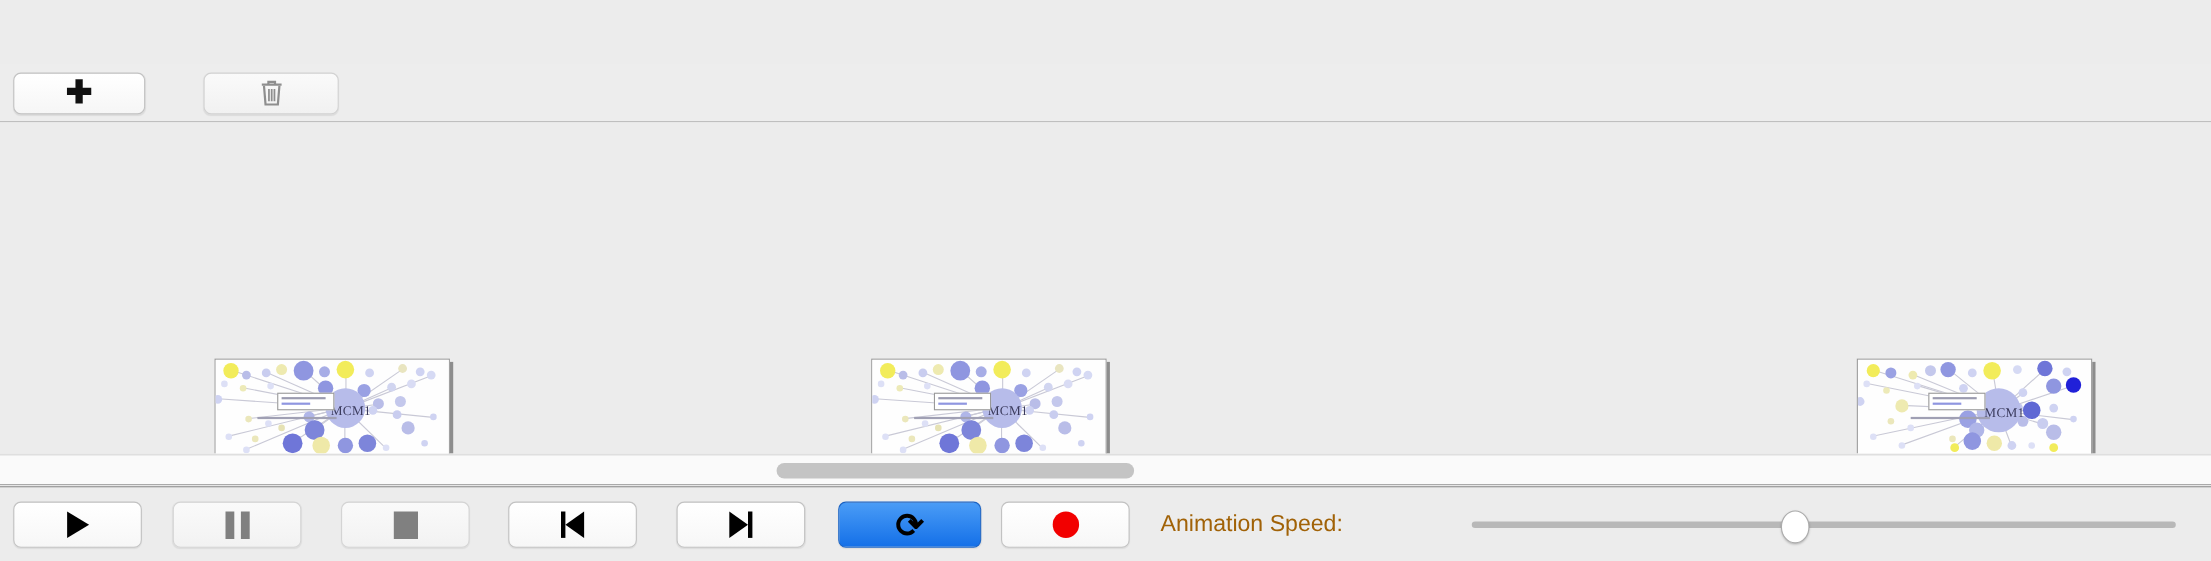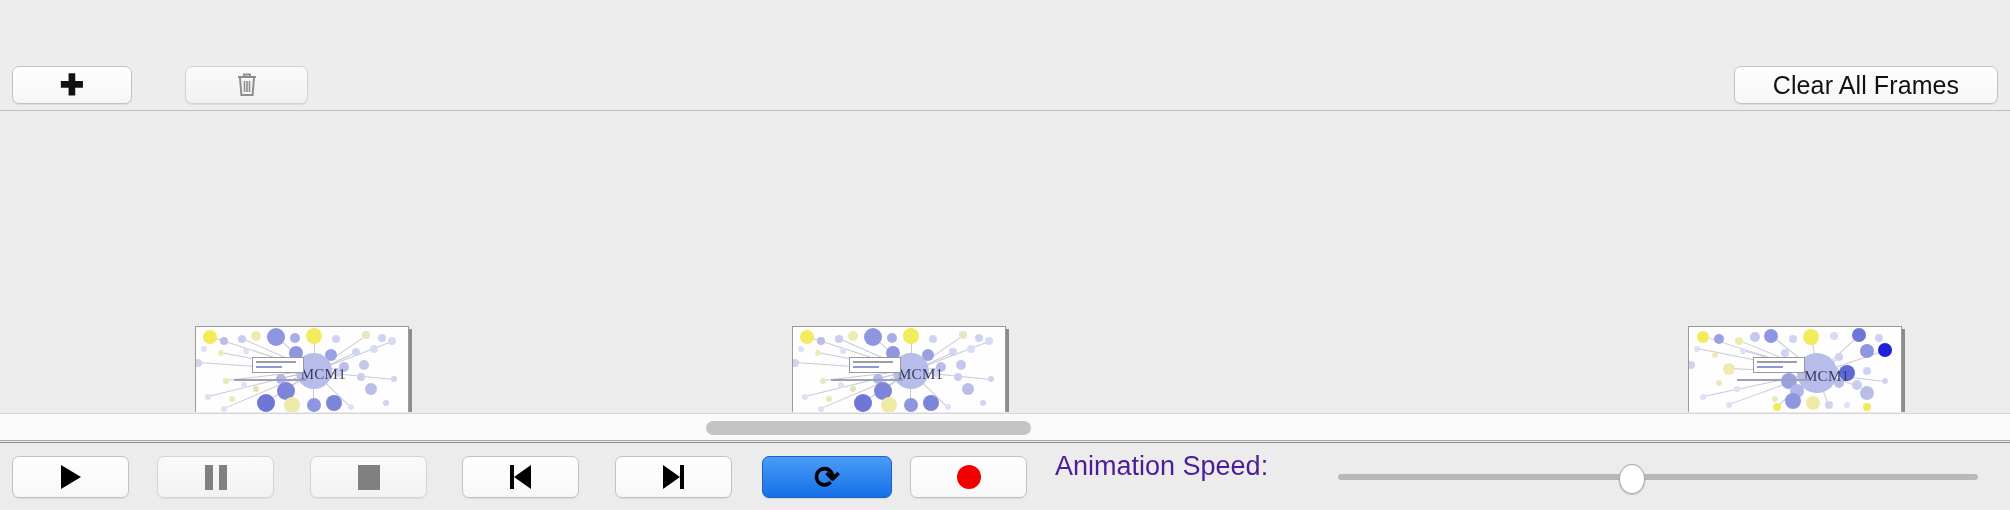--- a/index.html
+++ b/index.html
@@ -162,21 +162,21 @@
     background: #c9c9d6;
     transform-origin: 0 0;
   }
   .kf-box {
     position: absolute;
     background: #fff;
     border: 1px solid #999;
   }
   .kf-hub-label {
     position: absolute;
-    font-size: 15px;
+    font-size: 12px;
     color: #3a3a5c;
     font-family: "Liberation Serif", serif;
     letter-spacing: .3px;
     white-space: nowrap;
   }
   .kf-tinytext {
     position: absolute;
     height: 2px;
     background: #b9b9c8;
   }
@@ -243,23 +243,23 @@
   .icon-skip-start b { display:block; width:4px; height:24px; background:#000; }
   .icon-skip-start i { width:0;height:0;border-right:17px solid #000;border-top:12px solid transparent;border-bottom:12px solid transparent; }
   .icon-skip-end { display:flex; align-items:center; }
   .icon-skip-end i { width:0;height:0;border-left:17px solid #000;border-top:12px solid transparent;border-bottom:12px solid transparent; }
   .icon-skip-end b { display:block; width:4px; height:24px; background:#000; }
   .icon-loop { font-size:31px; color:#000; line-height:1; font-weight:600; }
   .icon-record { width:24px; height:24px; border-radius:50%; background:#f20000; }
 
   .speed-label {
     position: absolute;
-    left: 1055px; top: 2px;
+    left: 1055px; top: 13px;
     height: 42px; line-height: 42px;
-    font-size: 27px; color: #4c1d95;
+    font-size: 21px; color: #a16207;
     white-space: nowrap;
   }
 
   .slider {
     position: absolute;
     left: 1338px; top: 13px;
     width: 640px; height: 42px;
     cursor: pointer;
   }
   .slider-track {
@@ -291,23 +291,20 @@
     <div class="btn" id="add-frame-button">
       <span class="plus-icon">✚</span>
     </div>
     <div class="btn disabled" id="delete-frame-button">
       <svg width="22" height="26" viewBox="0 0 22 26">
         <path d="M2 5 H20" stroke="#8e8e8e" stroke-width="2" fill="none"></path>
         <path d="M8 5 V2.5 H14 V5" stroke="#8e8e8e" stroke-width="2" fill="none"></path>
         <path d="M4 6 L5.4 23 H16.6 L18 6" stroke="#8e8e8e" stroke-width="2" fill="none"></path>
         <path d="M8.5 9 V20 M11 9 V20 M13.5 9 V20" stroke="#8e8e8e" stroke-width="1.6" fill="none"></path>
       </svg>
-    </div>
-    <div class="btn" id="clear-all-frames-button">
-      <span>Clear All Frames</span>
     </div>
   </div>
 
   <div class="timeline-panel">
     <div id="keyframes-layer">
         <div class="keyframe" style="left: 194.649px;">
           <div class="kf-canvas">
             <div class="kf-edge" style="left: 118px; top: 44px; width: 109.417px; transform: rotate(-161.896deg);"></div>
             <div class="kf-edge" style="left: 118px; top: 44px; width: 78.7909px; transform: rotate(-156.038deg);"></div>
             <div class="kf-edge" style="left: 118px; top: 44px; width: 50.9902px; transform: rotate(-138.18deg);"></div>

